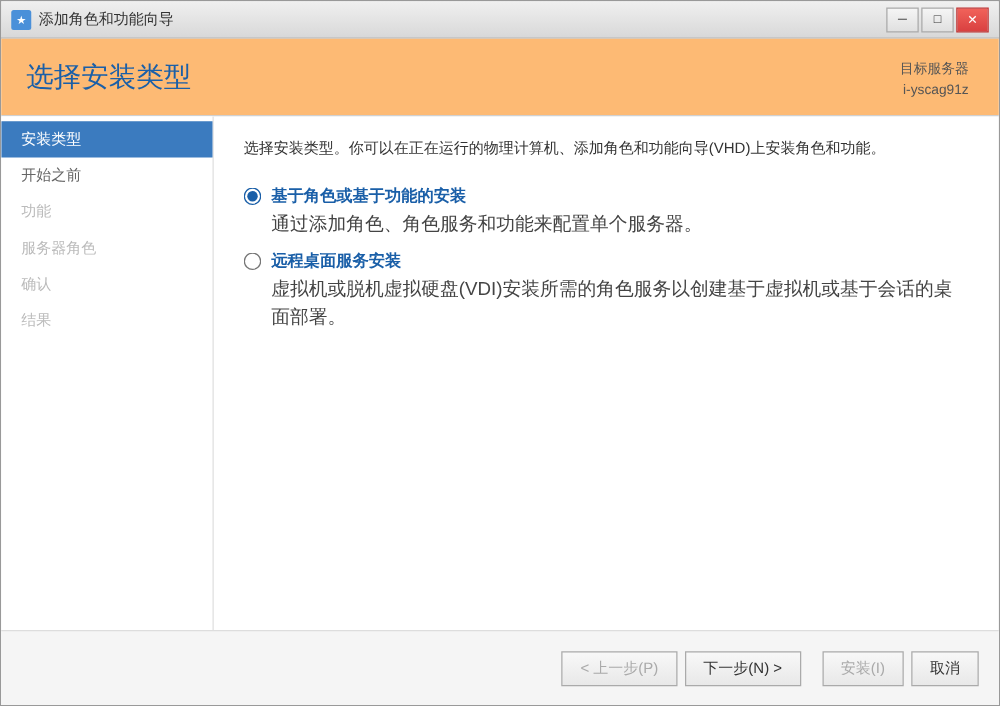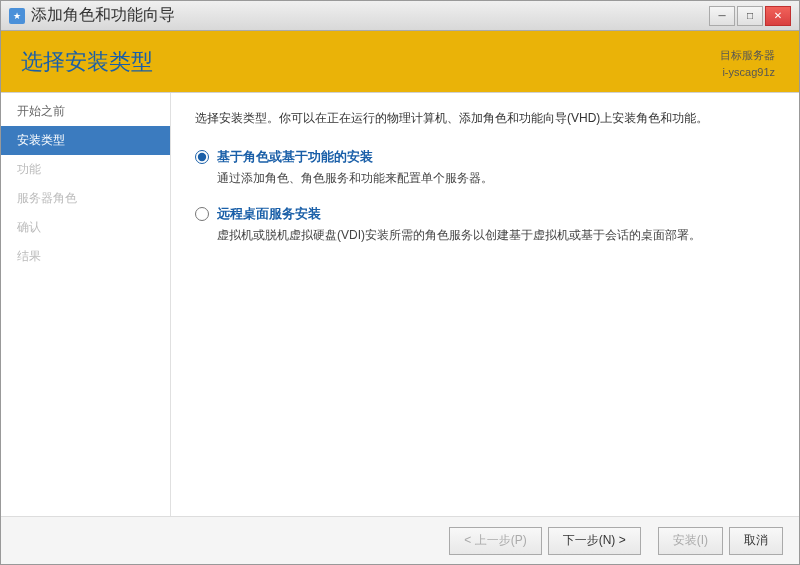--- a/index.html
+++ b/index.html
@@ -45,21 +45,21 @@
       background: #4a90d9;
       border-radius: 2px;
       display: flex;
       align-items: center;
       justify-content: center;
       font-size: 9px;
       color: white;
     }
 
     .title-bar-title {
-      font-size: 16px;
+      font-size: 12px;
       color: #333;
     }
 
     .title-bar-controls {
       display: flex;
       gap: 2px;
     }
 
     .title-btn {
       width: 26px;
@@ -86,21 +86,21 @@
       display: flex;
       flex-direction: column;
       background: white;
     }
 
     
     .header-area {
       display: flex;
       align-items: flex-start;
       padding: 16px 24px 12px 20px;
-      background: #eab308;
+      background: #fdba74;
     }
 
     .page-title {
       font-size: 22px;
       font-weight: 300;
       color: #1a5fa8;
       margin-right: auto;
     }
 
     .target-server-info {
@@ -154,21 +154,21 @@
     .content-description {
       font-size: 12px;
       color: #333;
       line-height: 1.6;
       margin-bottom: 20px;
     }
 
     .option-group {
       display: flex;
       flex-direction: column;
-      gap: 18px;
+      gap: 8px;
     }
 
     .option-item {
       display: flex;
       align-items: flex-start;
       gap: 8px;
     }
 
     .radio-input {
       margin-top: 2px;
@@ -184,28 +184,28 @@
     }
 
     .option-title {
       font-size: 13px;
       font-weight: bold;
       color: #1a5fa8;
       margin-bottom: 3px;
     }
 
     .option-desc {
-      font-size: 12px;
+      font-size: 15px;
       color: #444;
       line-height: 1.5;
     }
 
     
     .footer {
-      height: 48px;
+      height: 60px;
       background: #f5f5f5;
       border-top: 1px solid #ddd;
       display: flex;
       align-items: center;
       justify-content: flex-end;
       padding: 0 16px;
       gap: 6px;
       flex-shrink: 0;
     }
 
@@ -263,22 +263,22 @@
       <div class="target-server-info">
         <div>目标服务器</div>
         <div>i-yscag91z</div>
       </div>
     </div>
     <div class="header-divider"></div>
 
     <div class="body-layout">
 
       <div class="sidebar">
+        <div class="sidebar-item active">安装类型</div>
         <div class="sidebar-item">开始之前</div>
-        <div class="sidebar-item active">安装类型</div>
         <div class="sidebar-item disabled">功能</div>
         <div class="sidebar-item disabled">服务器角色</div>
         <div class="sidebar-item disabled">确认</div>
         <div class="sidebar-item disabled">结果</div>
       </div>
 
       <div class="content-panel">
         <p class="content-description">选择安装类型。你可以在正在运行的物理计算机、添加角色和功能向导(VHD)上安装角色和功能。</p>
 
         <div class="option-group">

